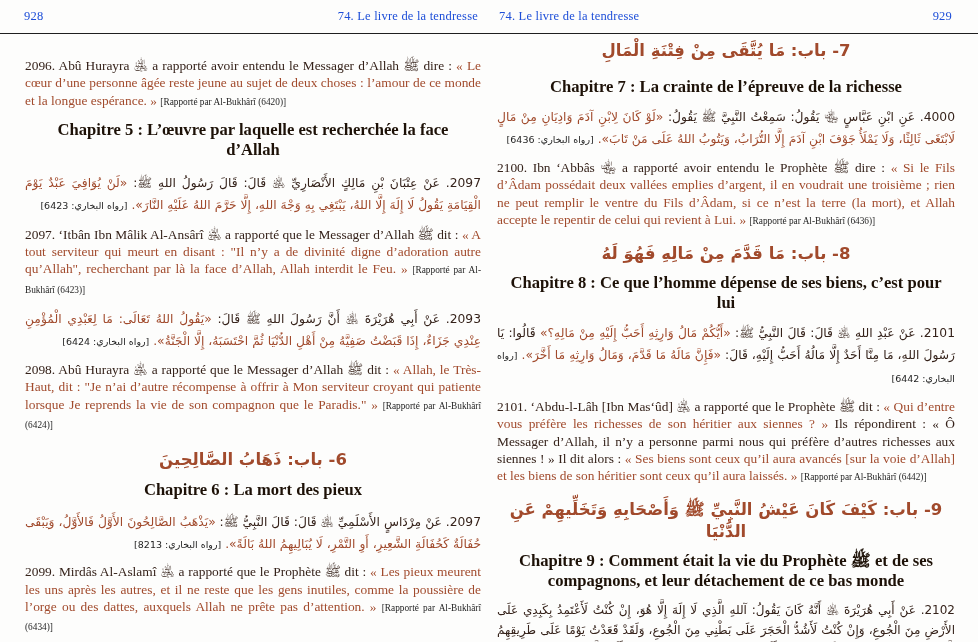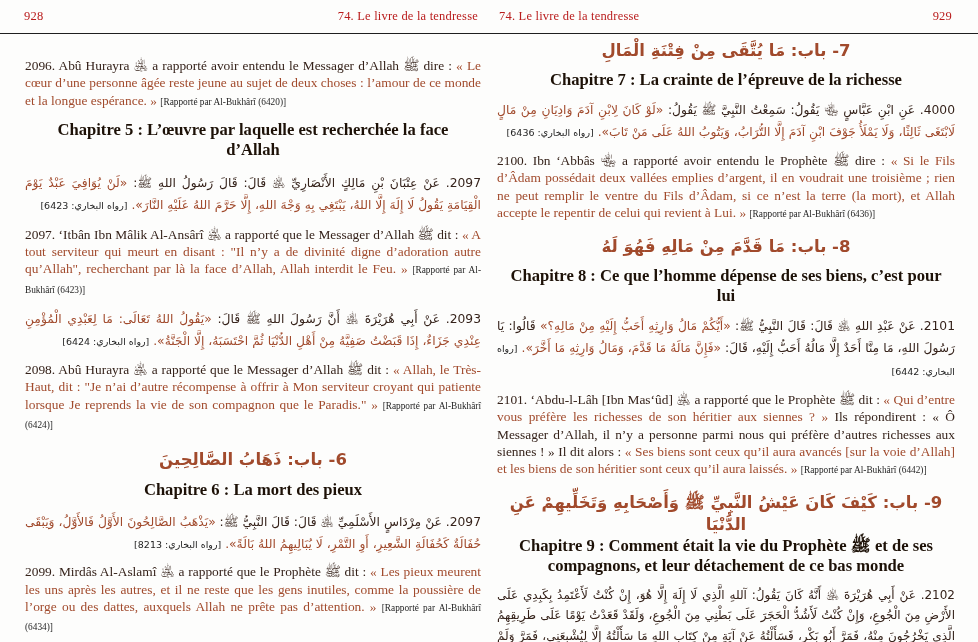--- a/index.html
+++ b/index.html
@@ -13,21 +13,21 @@
   html,body{background:#e9e9e9;}
   .spread{
     position:relative;
     width:978px;height:642px;
     background:var(--page-bg,#fdfdfc);
     overflow:hidden;
     font-family:"Liberation Serif","DejaVu Serif",serif;
     color:var(--ink,#35221a);
   }
   
-  .run-item{position:absolute;top:9px;font-size:12.5px;color:#b91c1c;letter-spacing:.2px;}
+  .run-item{position:absolute;top:9px;font-size:12.5px;color:#1d4ed8;letter-spacing:.2px;}
   .pn-left{left:24px;}
   .rt-left{right:500px;}
   .rt-right{left:499px;}
   .pn-right{right:26px;}
   .rule{position:absolute;top:33px;left:0;width:978px;border-top:1.6px solid var(--rule,#1f1f1f);}
   
   .page{position:absolute;top:40px;width:456px;}
   .page-left{left:25px;}
   .page-right{left:497px;top:38px;width:458px;}
   
@@ -72,29 +72,29 @@
   .m-ar2097{margin-top:12px;}
   .m-fr2097{margin-top:9px;}
   .m-ar2098{margin-top:9px;}
   .m-fr2098{margin-top:8px;}
   .m-arch6{margin-top:15px;}
   .m-frch6{margin-top:9px;}
   .m-ar2099{margin-top:11px;}
   .m-fr2099{margin-top:7px;}
   
   .m-arch7{margin-top:2px;}
-  .m-frch7{margin-top:8px;}
+  .m-frch7{margin-top:15px;}
   .m-ar2100{margin-top:9px;}
   .m-fr2100{margin-top:8px;}
   .m-arch8{margin-top:13px;}
   .m-frch8{margin-top:8px;}
   .m-ar2101{margin-top:9px;}
   .m-fr2101{margin-top:8px;}
   .m-arch9{margin-top:12px;}
-  .m-frch9{}
+  .m-frch9{margin-top:8px;}
   .m-ar2102{margin-top:9px;font-size:12px;line-height:20.5px;}
 </style>
 </head>
 <body>
 
 <div class="spread">
 
   <span class="run-item pn-left">928</span>
   <span class="run-item rt-left">74. Le livre de la tendresse</span>
   <span class="run-item rt-right">74. Le livre de la tendresse</span>

